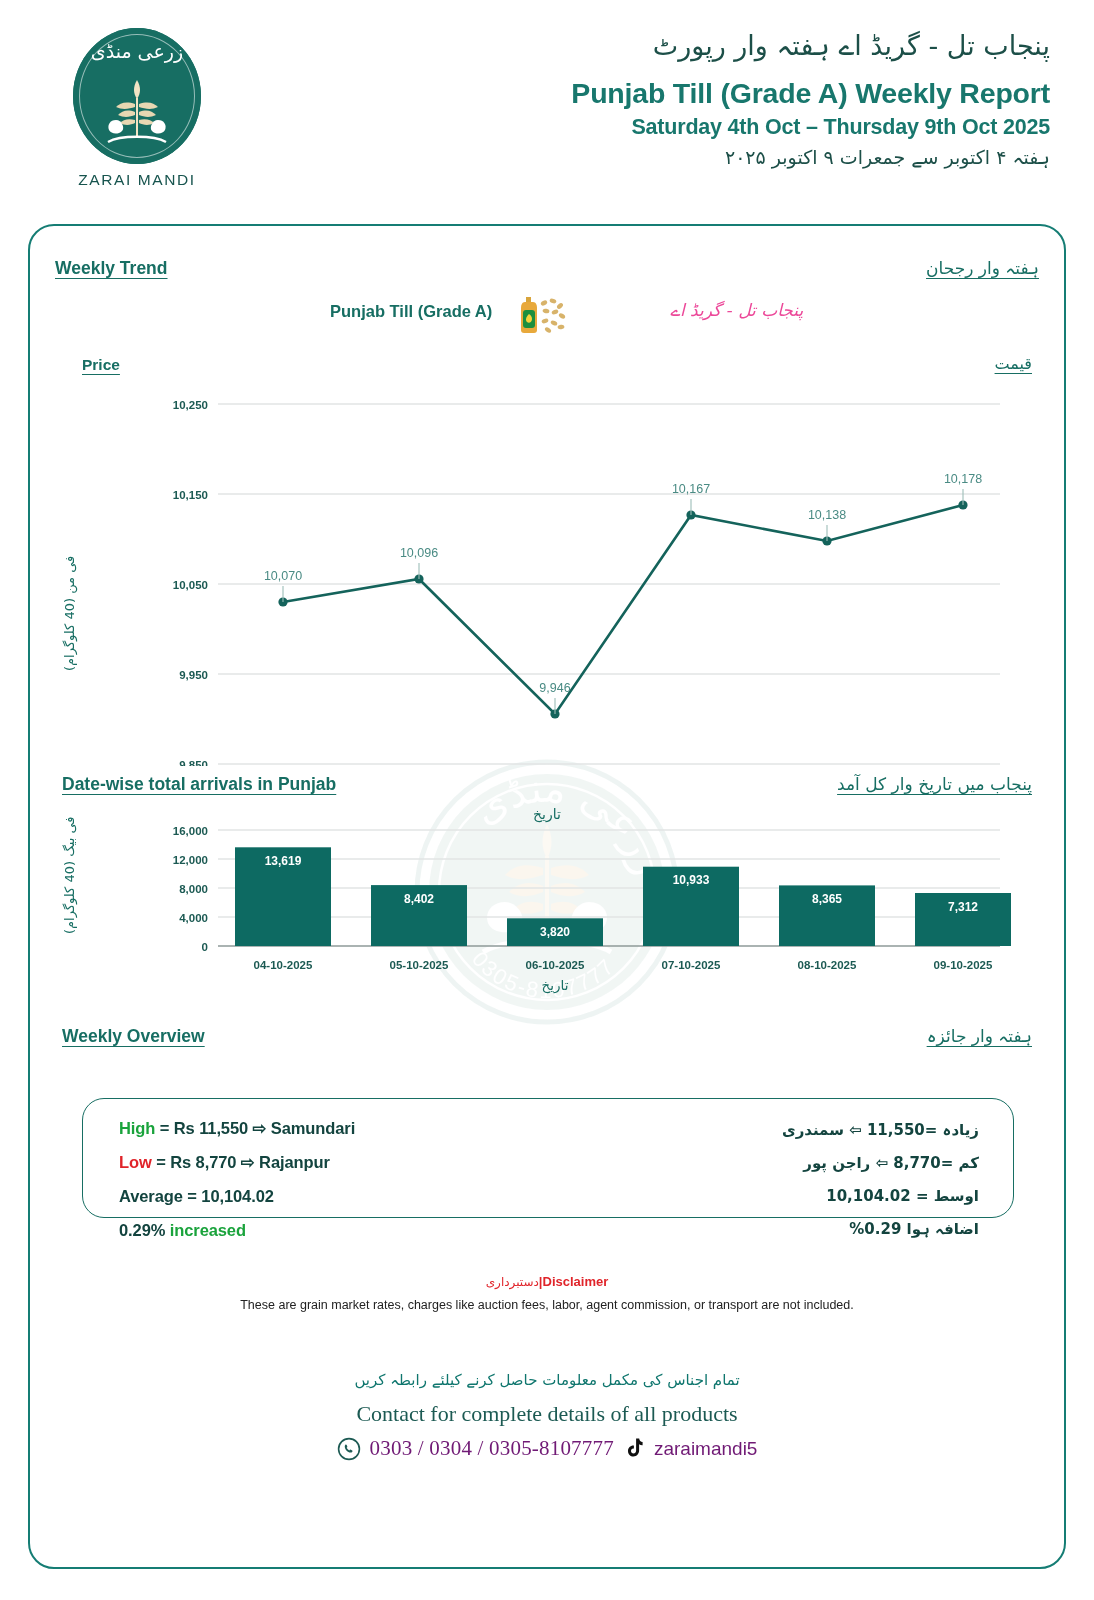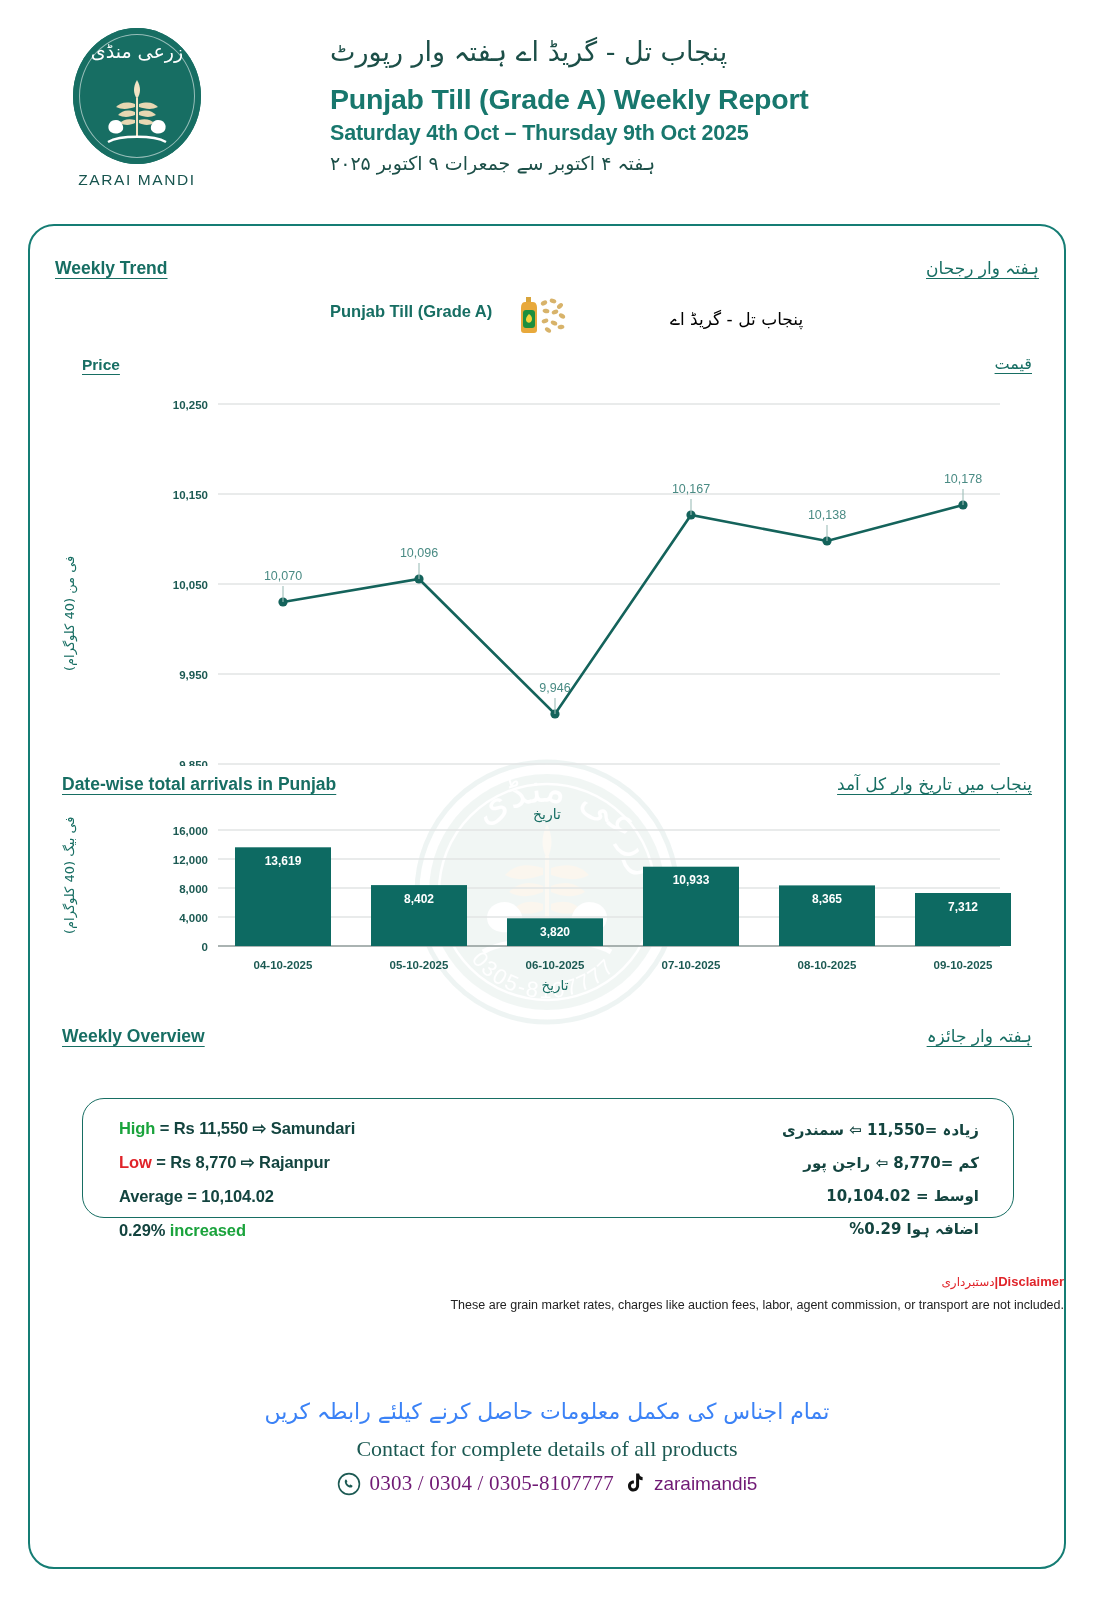--- a/index.html
+++ b/index.html
@@ -29,21 +29,21 @@
     position:absolute; top:12px; left:0; right:0;
     text-align:center; color:#fff; font-size:19px;
     font-family:"DejaVu Sans", sans-serif; direction:rtl;
     letter-spacing:1px;
   }
   .logo-svg { position:absolute; left:50%; top:46px; transform:translateX(-50%); }
   .logo-name {
     margin-top:7px; font-size:15.5px; letter-spacing:1.6px;
     color:#17544e; font-family:"Liberation Sans", sans-serif;
   }
-  .head-titles { position:absolute; left:330px; top:32px; width:720px; text-align:left; }
+  .head-titles { position:absolute; left:330px; top:26px; width:720px; text-align:right; }
   .ht-urdu-main {
     font-family:"DejaVu Sans", sans-serif; direction:rtl;
     font-size:27px; color:#1c4f48; line-height:1.5; letter-spacing:0.5px;
   }
   .ht-en-main { font-size:28.5px; font-weight:bold; color:#18776d; margin-top:10px; letter-spacing:-0.2px; }
   .ht-en-sub  { font-size:21.5px; font-weight:bold; color:#18776d; margin-top:5px; letter-spacing:-0.2px; }
   .ht-urdu-sub { font-family:"DejaVu Sans", sans-serif; direction:rtl; font-size:19px; color:#1c4f48; margin-top:6px; }
 
   
   .card {
@@ -70,23 +70,23 @@
     font-size:17px; color:#176e63; text-decoration:underline; text-underline-offset:4px;
   }
 
   .prod-row { position:absolute; top:68px; left:0; width:100%; height:40px; }
   .prod-en {
     position:absolute; left:300px; top:8px;
     font-size:16.5px; font-weight:bold; color:#176e63;
   }
   .prod-icon { position:absolute; left:490px; top:0px; }
   .prod-ur {
-    position:absolute; left:640px; top:15px;
+    position:absolute; left:640px; top:6px;
     font-family:"DejaVu Sans", sans-serif; direction:rtl;
-    font-size:17px; color:#000000;
+    font-size:17px; color:#ec4899;font-style:italic;
   }
 
   .axis-lbl-en {
     position:absolute; font-size:15.5px; font-weight:bold; color:#176e63;
     text-decoration:underline; text-underline-offset:4px;
   }
   .axis-lbl-ur {
     position:absolute; font-family:"DejaVu Sans", sans-serif; direction:rtl;
     font-size:16px; color:#176e63; text-decoration:underline; text-underline-offset:4px;
   }
@@ -111,29 +111,29 @@
   .ov-en { position:absolute; left:36px; top:20px; }
   .ov-line-en { font-size:16.5px; font-weight:bold; color:#13443f; margin-bottom:15px; letter-spacing:-0.1px; }
   .ov-ur { position:absolute; right:34px; top:22px; text-align:right; direction:rtl;
            font-family:"DejaVu Sans", sans-serif; }
   .ov-line-ur { font-size:15px; color:#13443f; margin-bottom:15px; font-weight:bold; }
   .kw-high { color:#1aa33c; }
   .kw-low  { color:#e0242a; }
   .kw-inc  { color:#1aa33c; }
 
   
-  .disclaimer { position:absolute; top:1048px; left:0; width:100%; text-align:right; }
+  .disclaimer { position:absolute; top:1048px; left:0; width:100%; text-align:center; }
   .disc-title { font-size:13px; }
   .disc-title .d-en { color:#e0242a; font-weight:bold; }
   .disc-title .d-ur { color:#e0242a; font-family:"DejaVu Sans", sans-serif; font-size:12px; }
   .disc-ur { font-family:"DejaVu Sans", sans-serif; direction:rtl; font-size:12.5px; color:#222; margin-top:7px; }
   .disc-en { font-size:12.5px; color:#222; margin-top:9px; }
 
   .contact { position:absolute; top:1145px; left:0; width:100%; text-align:center; }
-  .ct-ur { font-family:"DejaVu Sans", sans-serif; direction:rtl; font-size:22px; color:#3b82f6;margin-top:28px; }
+  .ct-ur { font-family:"DejaVu Sans", sans-serif; direction:rtl; font-size:15px; color:#0f766e; }
   .ct-en { font-family:"Liberation Serif", serif; font-size:22px; color:#1c5a53; margin-top:12px; }
   .ct-row {
     margin-top:9px; display:flex; align-items:center; justify-content:center; gap:9px;
     font-size:21px; color:#701a75; font-family:"Liberation Serif", serif;
   }
   .ct-num { letter-spacing:0.2px; }
   .ct-tt { font-family:"Liberation Sans", sans-serif; font-size:19px; }
 </style>
 </head>
 <body>

